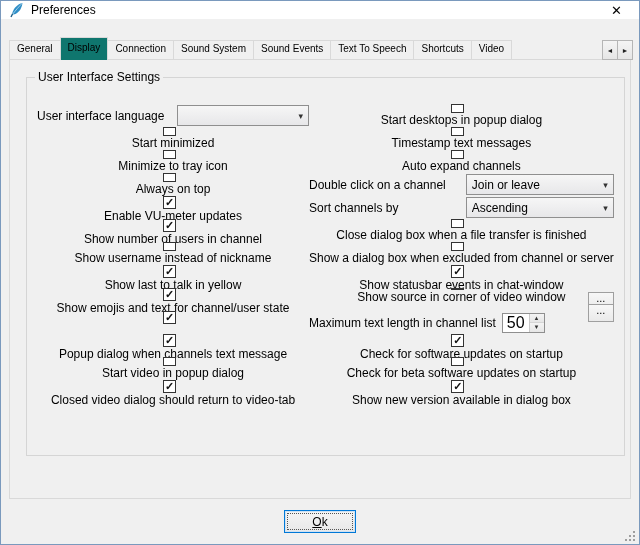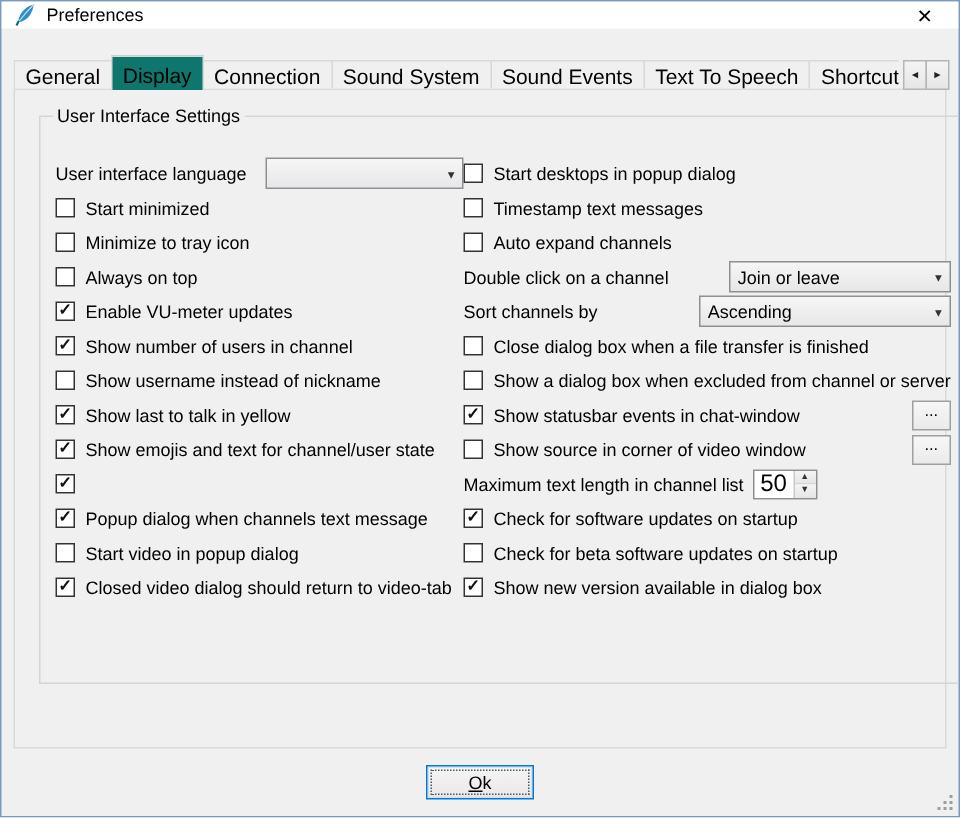--- a/index.html
+++ b/index.html
@@ -9,36 +9,36 @@
     background: var(--dialog_bg, #f0f0f0);
     border: 1px solid #7a99bd; overflow: hidden;
   }
   
   .titlebar { height: 18px; background: var(--titlebar_bg, #fff); display: flex; align-items: center; justify-content: flex-end; }
   .app-icon { margin: 0 6px 0 8px; display: flex; width: 16px; height: 16px; }
   .title { font-size: 12px; color: #000; }
   .close-btn { margin-left: auto; width: 45px; height: 30px; border: none; background: transparent; font-size: 13px; color: #000; cursor: default; }
   
   .tabbar { position: absolute; left: 8px; top: 36px; width: 590px; height: 23px; display: flex; align-items: flex-end; overflow: hidden; z-index: 3; }
-  .tab { font-size: 14px; padding: 2px 7px 3px 7px; height: 19px; margin-bottom: 1px; background: #f0f0f0; border: 1px solid #d9d9d9; border-bottom: none; margin-right: -1px; white-space: nowrap; color: #000; }
+  .tab { font-size: 10px; padding: 2px 7px 3px 7px; height: 19px; margin-bottom: 1px; background: #f0f0f0; border: 1px solid #d9d9d9; border-bottom: none; margin-right: -1px; white-space: nowrap; color: #000; }
   .tab.active { height: 23px; margin-bottom: 0; background: #0f766e; padding-top: 4px; position: relative; z-index: 5; }
   .tab-scroll { position: absolute; right: 6px; top: 39px; display: flex; z-index: 4; }
   .tab-scroll button { width: 16px; height: 20px; font-size: 7px; color: #222; border: 1px solid #b5b5b5; background: linear-gradient(#f4f4f4, #e6e6e6); padding: 0; }
   .tab-scroll button + button { margin-left: -1px; }
   
   .pane { position: absolute; left: 8px; top: 58px; width: 622px; height: 440px; border: 1px solid #d9d9d9; background: var(--dialog_bg, #f0f0f0); z-index: 1; }
   .groupbox { position: absolute; left: 16px; top: 10px; width: 590px; height: 386px; border: 1px solid #d5d5d5; padding: 0; margin: 0; }
   .groupbox legend { margin-left: 8px; padding: 0 3px; font-size: 12px; color: #000; }
   .columns { display: flex; padding: 20px 10px 0 10px; }
   .col-left { width: 272px; }
   .col-right { flex: 1; }
   .row { height: 23px; display: flex; align-items: center; font-size: 12px; color: #000; }
   .field-label { font-size: 12px; }
   
-  .check-row { cursor: default; }
+  .check-row { cursor: default; flex-direction: column; }
   .checkbox { width: 13px; height: 13px; min-width: 13px; border: 1px solid #333; background: #fff; margin-right: 7px; display: inline-flex; align-items: center; justify-content: center; font-size: 11px; font-weight: bold; line-height: 1; color: #111; }
   .check-label { white-space: nowrap; }
   
   .combobox { height: 21px; border: 1px solid #8f8f8f; background: linear-gradient(#f6f6f6, #e7e7e9); display: inline-flex; align-items: center; padding: 0 5px; font-size: 12px; }
   .push-right { margin-left: auto; }
   .combo-value { flex: 1; white-space: nowrap; overflow: hidden; }
   .combo-arrow { font-size: 9px; color: #333; margin-left: 4px; }
   
   .spinbox { height: 20px; border: 1px solid #8f8f8f; background: #fff; display: inline-flex; align-items: stretch; margin-left: 6px; }
   .spin-value { padding: 0 4px; font-size: 16px; display: flex; align-items: center; min-width: 20px; }
@@ -160,21 +160,21 @@
             </label>
             <div class="row">
               <span class="field-label">Double click on a channel</span>
               <span class="combobox push-right" style="width: 148px;">
                 <span class="combo-value">Join or leave</span>
                 <span class="combo-arrow">▾</span>
               </span>
             </div>
             <div class="row">
               <span class="field-label">Sort channels by</span>
-              <span class="combobox push-right" style="width: 168px;">
+              <span class="combobox push-right" style="width: 148px;">
                 <span class="combo-value">Ascending</span>
                 <span class="combo-arrow">▾</span>
               </span>
             </div>
             <label class="row check-row">
               <span class="checkbox"></span>
               <span class="check-label">Close dialog box when a file transfer is finished</span>
             </label>
             <label class="row check-row">
               <span class="checkbox"></span>

